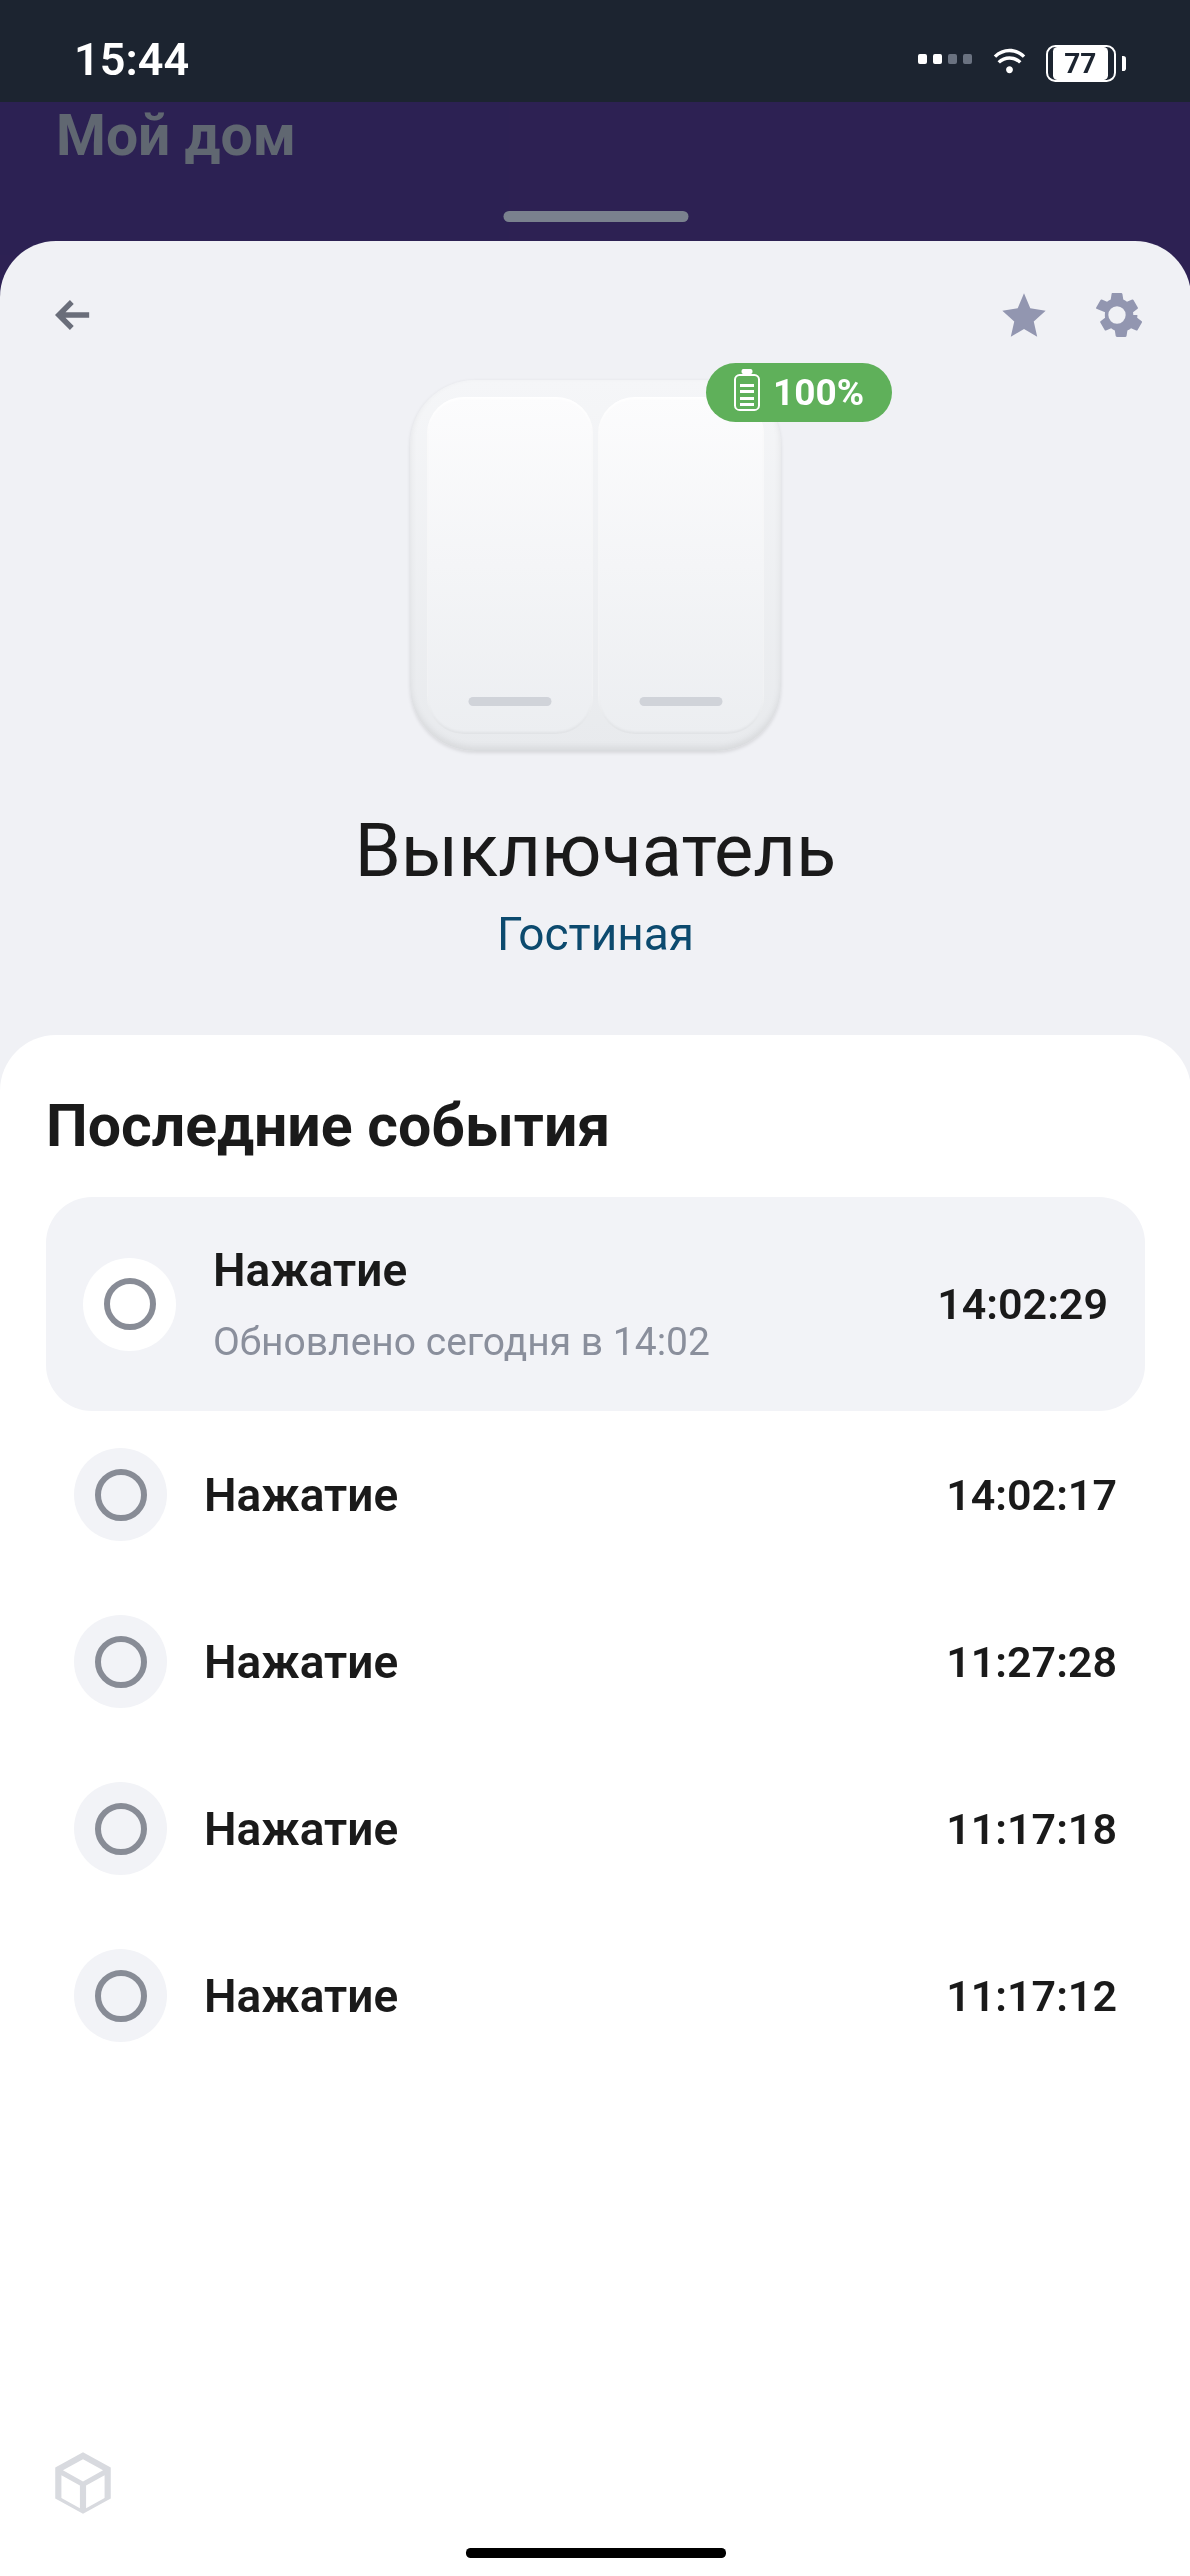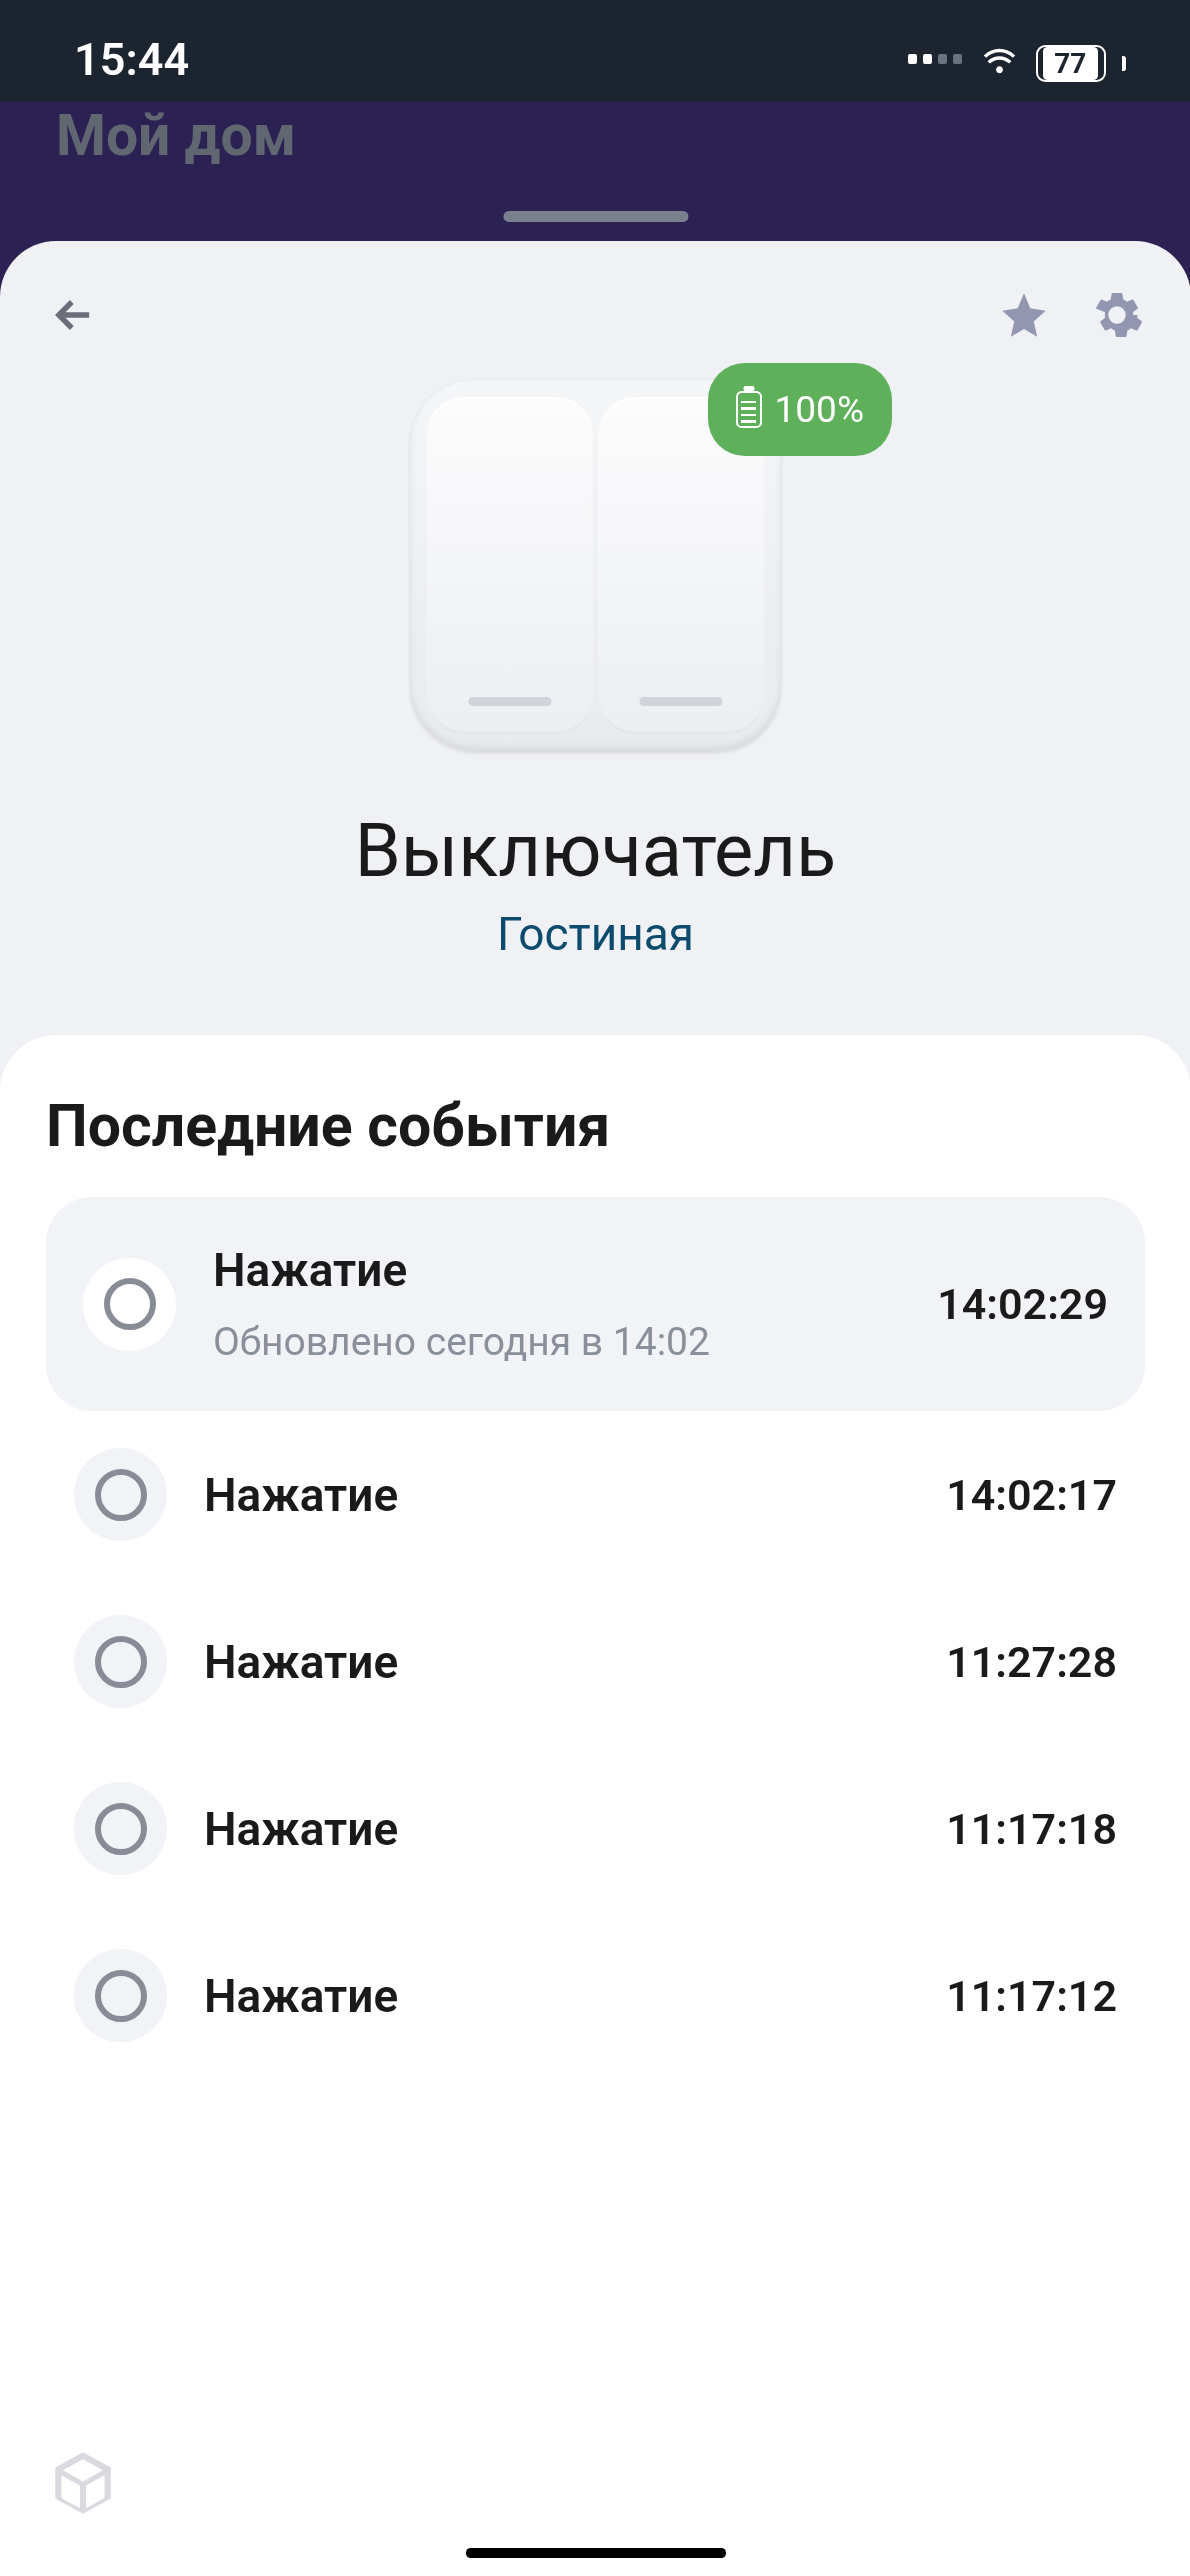--- a/index.html
+++ b/index.html
@@ -37,21 +37,21 @@
       width: 9.3px;
       height: 9.3px;
       background: #fff;
       border-radius: 1.9px;
     }
     .signal-dot.dim { background: #6a7280; }
     .wifi-icon { width: 41px; height: 41px; }
     .battery {
       display: flex;
       align-items: center;
-      gap: 16px;
+      gap: 6px;
       margin-top: 8px;
     }
     .battery-body {
       width: 70px;
       height: 37px;
       border: 2.8px solid #fff;
       border-radius: 9.3px;
       position: relative;
       display: flex;
       align-items: center;
@@ -163,27 +163,27 @@
       height: 9.3px;
       background: #d0d3d9;
       border-radius: 4.6px;
     }
     .battery-badge {
       position: absolute;
       top: -16.7px;
       right: -111px;
       background: #5fb05a;
       color: #fff;
-      padding: 25px 28px;
+      padding: 8px 28px;
       border-radius: 37px;
       display: flex;
       align-items: center;
       gap: 13px;
       font-size: 37px;
-      font-weight: 400;
+      font-weight: 700;
     }
     .battery-badge-icon {
       width: 26px;
       height: 37px;
       border: 2.8px solid #fff;
       border-radius: 5.6px;
       position: relative;
     }
     .battery-badge-icon::before {
       content: '';

